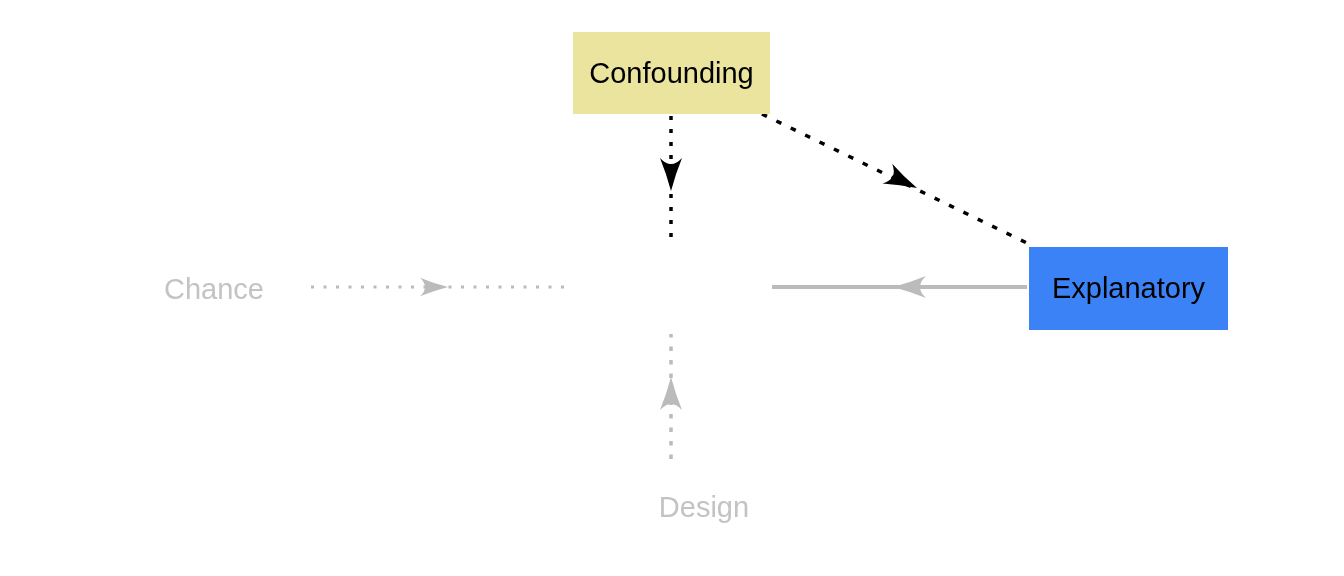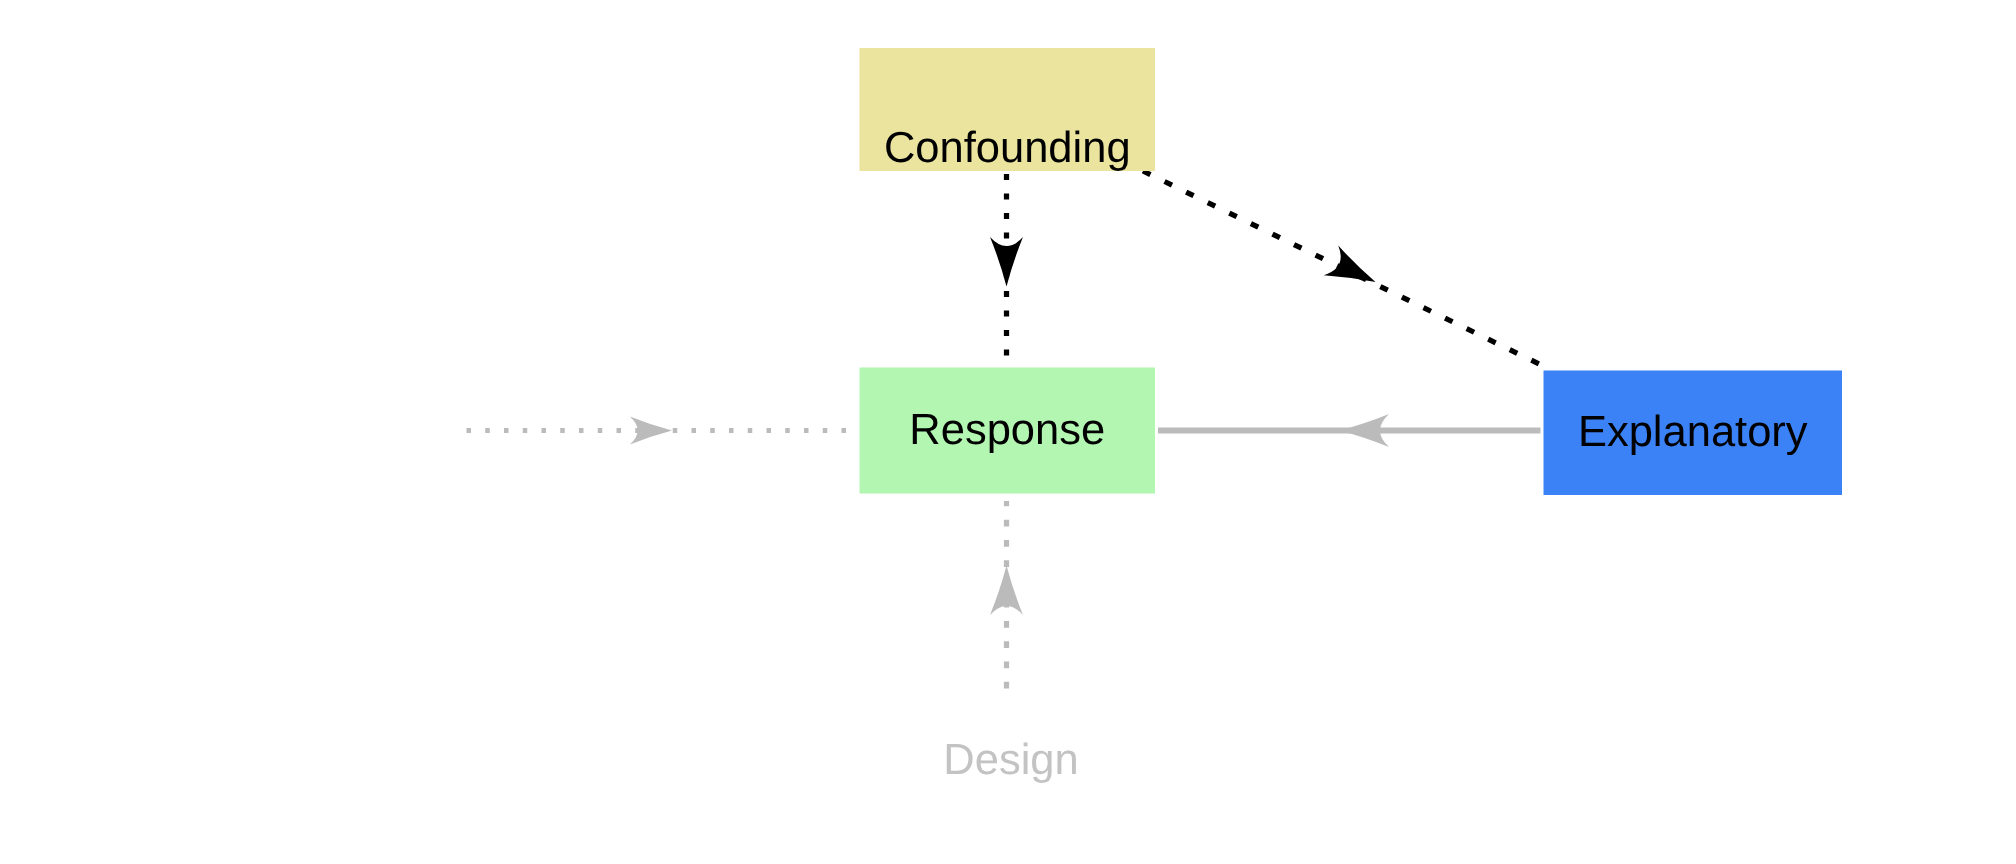--- a/index.html
+++ b/index.html
@@ -16,21 +16,21 @@
     position: absolute;
     display: flex; align-items: center; justify-content: center;
     font-size: 29px;
     line-height: 1;
     white-space: nowrap;
   }
   .node-confounding { left: 573px; top: 32px;  width: 197px; height: 82px; }
   .node-response    { left: 573px; top: 245px; width: 197px; height: 84px; }
   .node-explanatory { left: 1029px; top: 247px; width: 199px; height: 83px; }
   .label-chance     { left: 138px; top: 272px; width: 152px; height: 34px; }
-  .label-design     { left: 594px; top: 490px; width: 160px; height: 34px; }
+  .label-design     { left: 624px; top: 490px; width: 160px; height: 34px; }
 </style>
 </head>
 <body>
 
 <div class="canvas">
 
   <svg class="edges" width="1344" height="576" viewBox="0 0 1344 576">
 
     <path d="M671 116 L671 243" fill="none" stroke-width="3.5" stroke-dasharray="4 9" stroke="#000000"></path>
     <path d="M0 0 Q-17 -4.5 -33 -11 Q-21 0 -33 11 Q-17 4.5 0 0 Z" transform="translate(671,191) rotate(90)" fill="#000000"></path>
@@ -41,30 +41,30 @@
     <path d="M1027 287 L772 287" fill="none" stroke-width="4" stroke="#BBBBBB"></path>
     <path d="M0 0 Q-17 -4.5 -33 -11 Q-21 0 -33 11 Q-17 4.5 0 0 Z" transform="translate(893,287) rotate(180)" fill="#BBBBBB"></path>
 
     <path d="M311 287 L567 287" fill="none" stroke-width="3.2" stroke-dasharray="3 9.5" stroke="#BBBBBB"></path>
     <path d="M0 0 Q-17 -4.5 -33 -11 Q-21 0 -33 11 Q-17 4.5 0 0 Z" transform="translate(448,287) scale(0.85)" fill="#BBBBBB"></path>
 
     <path d="M671 459 L671 334" fill="none" stroke-width="3.5" stroke-dasharray="4.5 9" stroke="#BBBBBB"></path>
     <path d="M0 0 Q-17 -4.5 -33 -11 Q-21 0 -33 11 Q-17 4.5 0 0 Z" transform="translate(671,377) rotate(-90)" fill="#BBBBBB"></path>
   </svg>
 
-  <div class="node node-confounding" style="background-color: rgb(234, 228, 158); align-items: flex-end;">
+  <div class="node node-confounding" style="background-color: rgb(234, 228, 158);">
     <span style="color: rgb(0, 0, 0);">Confounding</span>
   </div>
 
-  <div class="node node-response" style="background-color: rgb(178, 246, 178);">
-    <span style="color: rgb(0, 0, 0);">Response</span>
-  </div>
 
   <div class="node node-explanatory" style="background-color: #3b82f6;">
     <span style="color: rgb(0, 0, 0);">Explanatory</span>
   </div>
 
+  <div class="node label-chance">
+    <span style="color: rgb(195, 195, 195);">Chance</span>
+  </div>
 
   <div class="node label-design">
     <span style="color: rgb(195, 195, 195);">Design</span>
   </div>
 
 </div>
 
 </body></html>

